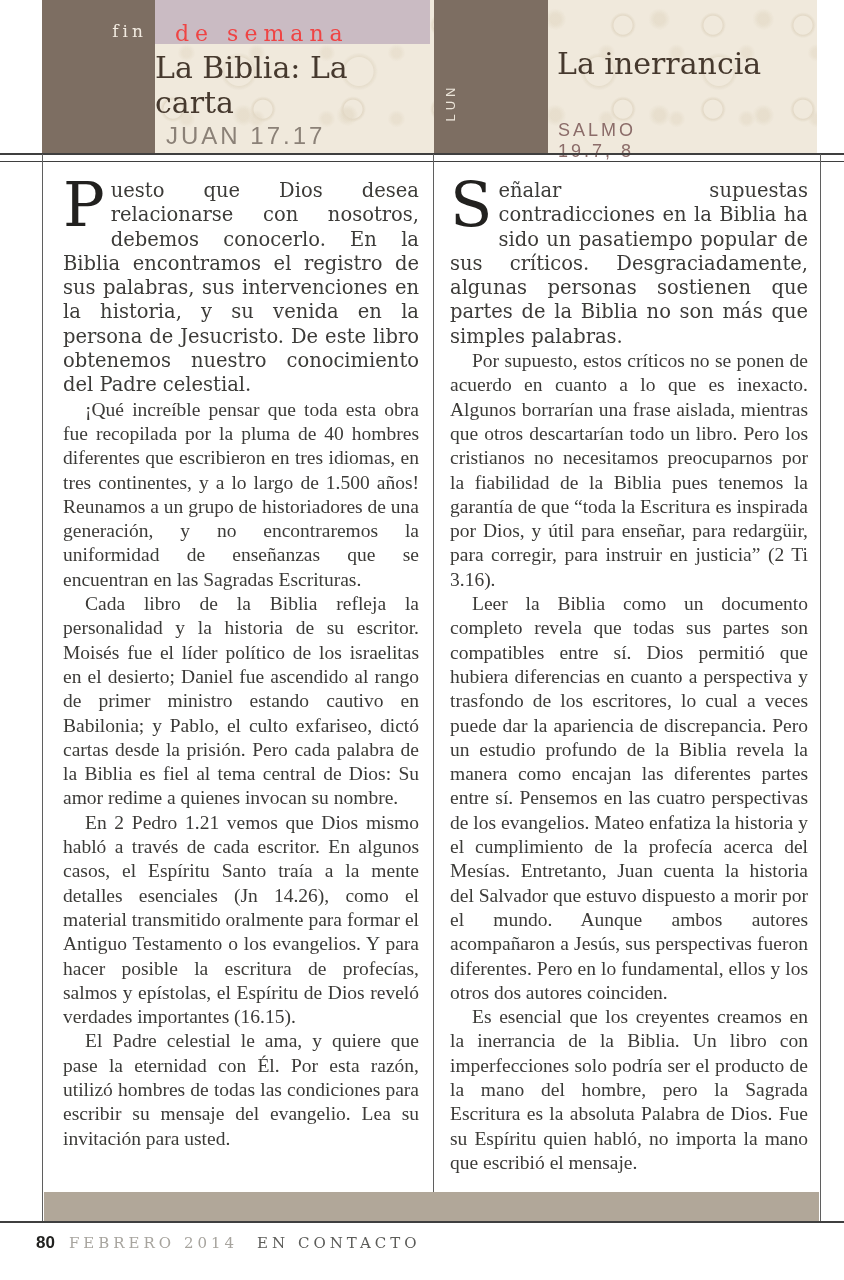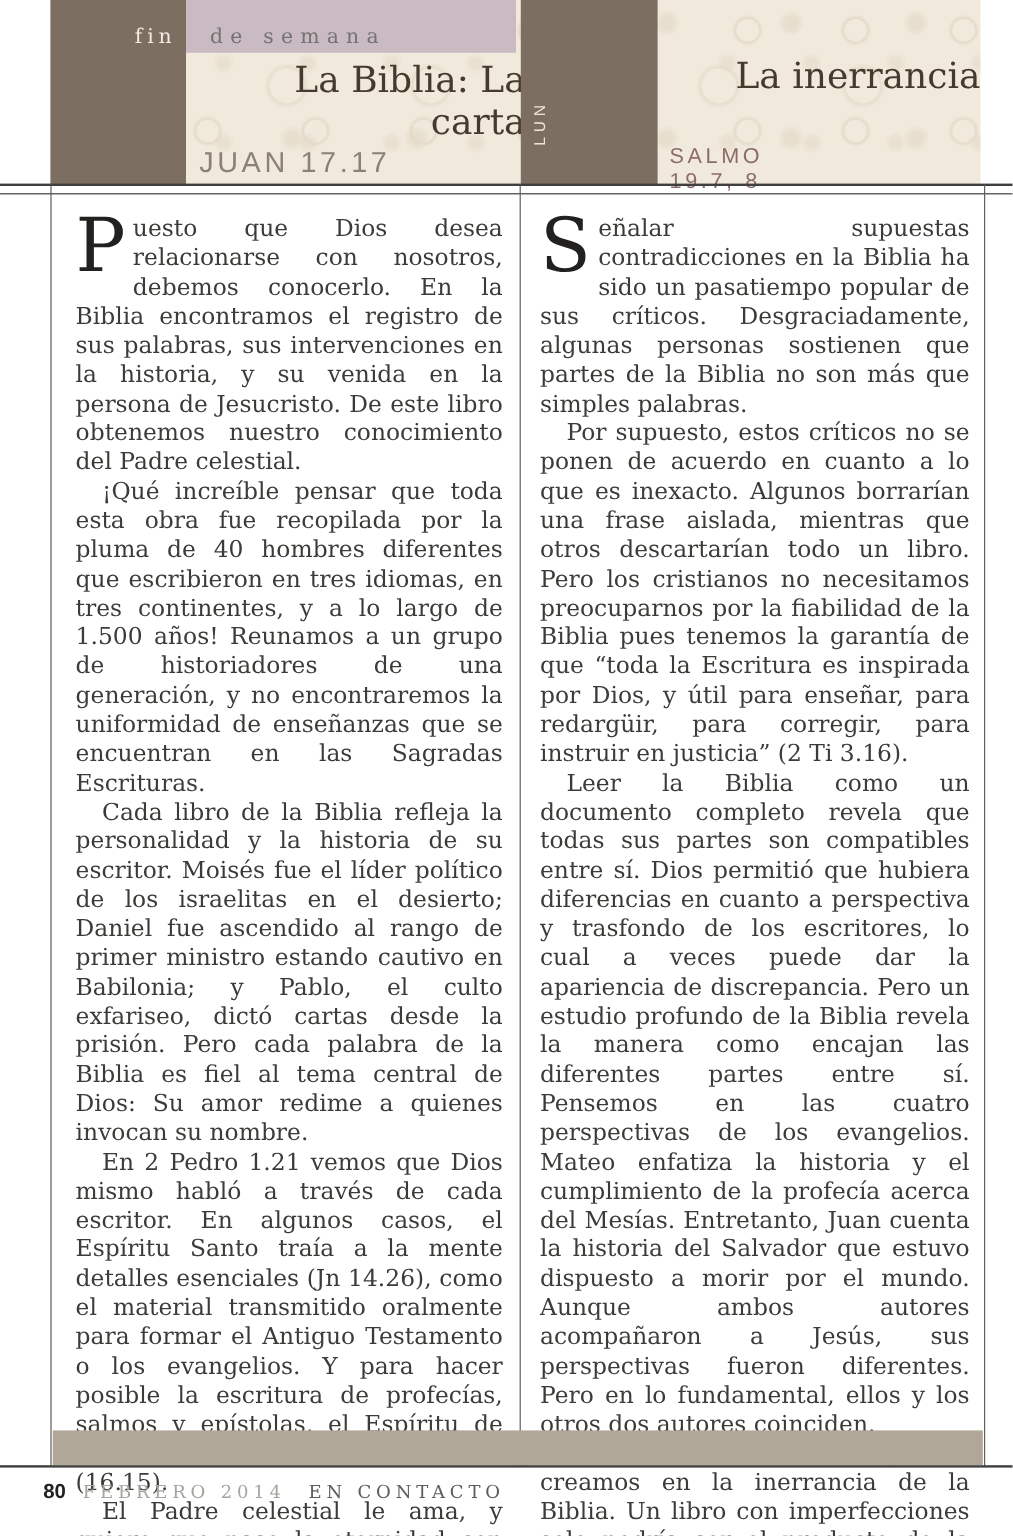--- a/index.html
+++ b/index.html
@@ -20,59 +20,59 @@
     background-size:90px 84px,120px 110px,70px 66px,104px 96px;
   }
   .band-left{position:absolute;left:42px;top:0;width:113px;height:154px;background:#7d6e62;}
   .fin{
     position:absolute;left:42px;top:21px;width:105px;text-align:right;
     font-size:17px;letter-spacing:4px;color:#f2ebe1;
   }
   .mauve{position:absolute;left:155px;top:0;width:275px;height:44px;background:#cabbc3;}
   .desemana{
     position:absolute;left:175px;top:21px;
-    font-size:17px;letter-spacing:6px;color:#737373;
+    font-size:22px;letter-spacing:6px;color:#ef4444;
   }
-  .ltitle{position:absolute;left:173px;top:50px;width:265px;
-    font-size:30px;line-height:35px;color:#46392e;text-align:right;}
+  .ltitle{position:absolute;left:155px;top:50px;width:265px;
+    font-size:30px;line-height:35px;color:#46392e;}
   .lscript{position:absolute;left:166px;top:122px;
     font-family:"Liberation Sans",sans-serif;font-size:24px;letter-spacing:3px;color:#8b8177;}
   .dayblock{position:absolute;left:434px;top:0;width:114px;height:154px;background:#7d6e62;}
   .lun{
     position:absolute;left:-14px;bottom:44px;width:60px;text-align:center;
     transform:rotate(-90deg);
     font-family:"Liberation Sans",sans-serif;font-size:13px;letter-spacing:4px;color:#ece5d9;
   }
   .daynum{
     position:absolute;left:22px;bottom:-2px;
     font-size:80px;line-height:1.1;color:#faf6ee;letter-spacing:2px;
   }
   .rtitle{position:absolute;left:557px;top:46px;width:260px;
-    font-size:30px;line-height:35px;color:#46392e;text-align:right;}
+    font-size:30px;line-height:35px;color:#46392e;}
   .rscript{position:absolute;left:558px;top:120px;
     font-family:Liberation Sans, sans-serif;font-size:18px;letter-spacing:3px;color:#8b6c69;}
   
   .hrule{position:absolute;left:0;width:844px;background:#3f3f3f;}
   .hrule.r1{top:153px;height:2px;}
   .hrule.r2{top:161px;height:1px;}
   .hrule.r3{top:1221px;height:2px;}
   .vrule{position:absolute;top:154px;height:1068px;width:1px;background:#5f5f5f;}
   .vrule.v1{left:42px;}
   .vrule.v2{left:433px;}
   .vrule.v3{left:820px;}
   
   .col{
     position:absolute;top:179px;
     font-size:19.5px;line-height:24.3px;color:#3c3b38;
     text-align:justify;
   }
   .col.left{left:63px;width:356px;}
   .col.right{left:450px;width:358px;}
   .col p{margin:0;}
-  .col p.indent{text-indent:22px;}
+  .col p.indent{text-indent:22px;font-family:Liberation Serif, serif;}
   .dropcap{
     float:left;font-size:62px;line-height:47px;color:#22211f;
     padding:2px 6px 0 0;
   }
   
   .footbar{position:absolute;left:44px;top:1192px;width:775px;height:29px;background:#b1a799;}
   .footline{position:absolute;left:36px;top:1233px;font-size:15px;letter-spacing:4px;white-space:nowrap;}
   .pagenum{font-family:"Liberation Sans",sans-serif;font-weight:bold;font-size:17px;letter-spacing:0;color:#222220;margin-right:14px;}
   .issue{color:#a7a49e;margin-right:19px;}
   .magname{color:#5c5c59;}

